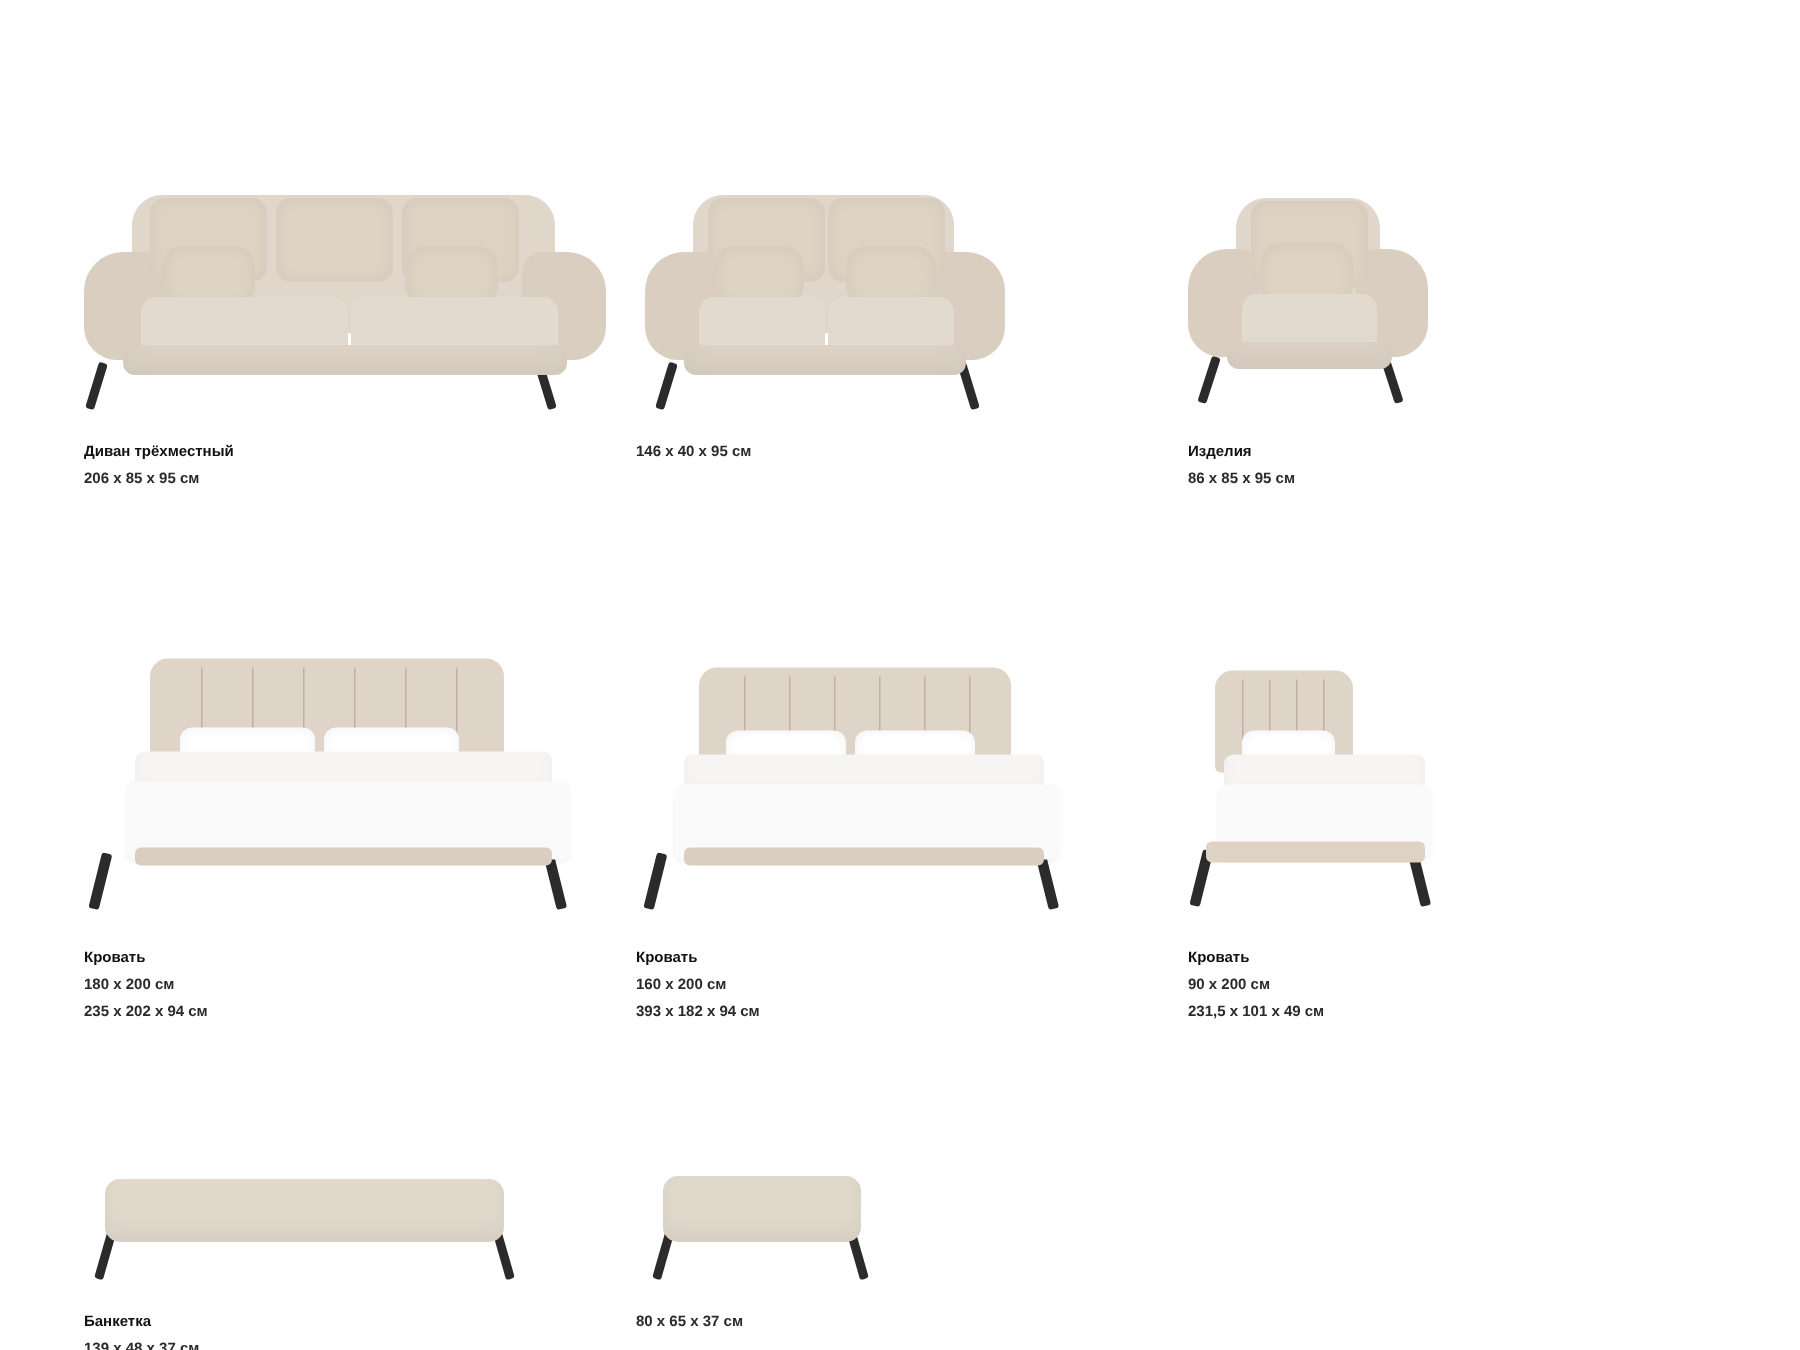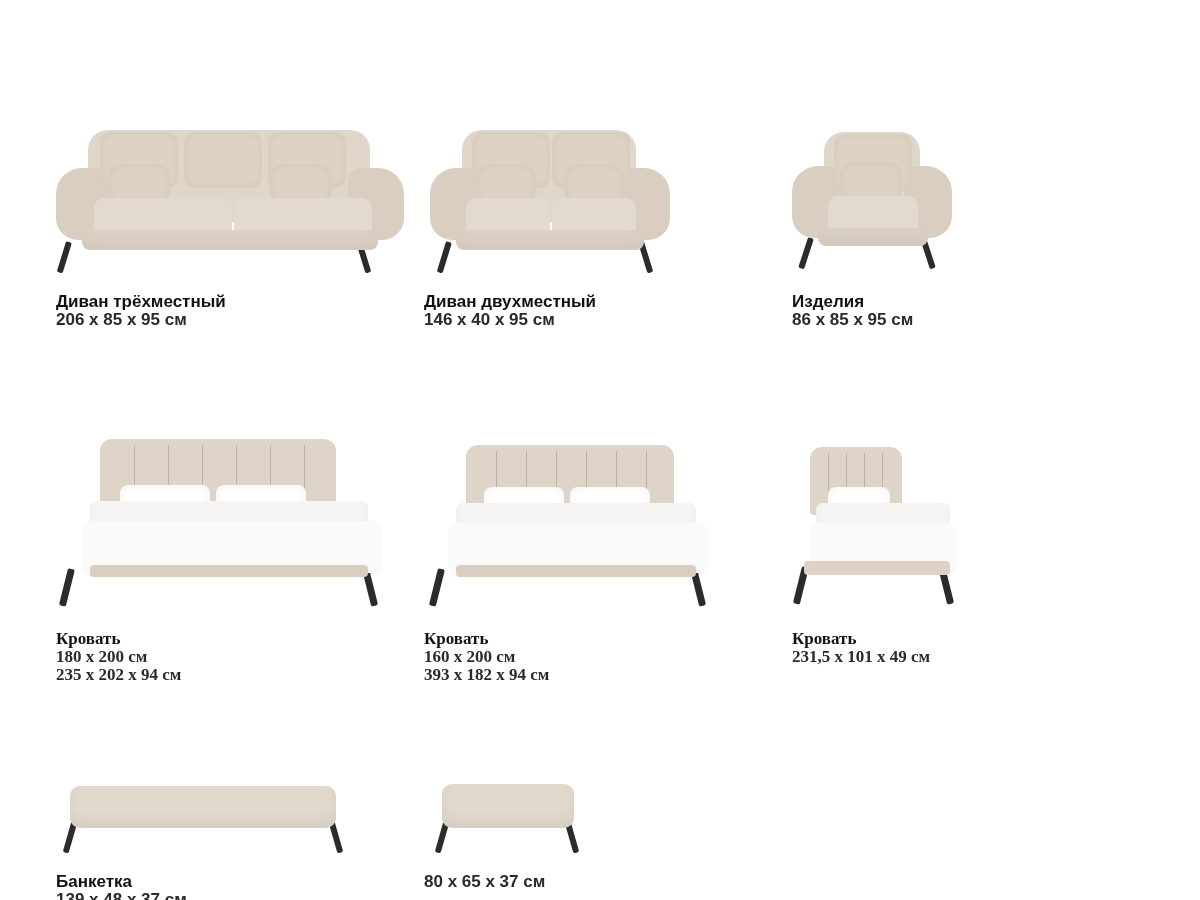--- a/index.html
+++ b/index.html
@@ -50,21 +50,21 @@
   .art {
     position: relative;
     width: 348px;
   }
   .art-sofa { height: 175px; }
   .art-bed  { height: 195px; }
   .art-bench{ height: 95px; }
 
   .caption {
     margin-top: 6px;
-    font-size: 17px;
+    font-size: 10px;
     line-height: 18px;
     color: #111111;
   }
   .caption .name {
     font-weight: bold;
     display: block;
   }
   .caption .dim {
     display: block;
     font-weight: bold;
@@ -199,21 +199,20 @@
           <div class="sofa-arm" style="left:194px; top:56px; width:52px; height:72px; border-radius:14px 26px 22px 14px;"></div>
           <div class="pillow" style="left:48px;  top:20px; width:78px; height:56px;"></div>
           <div class="pillow" style="left:128px; top:20px; width:78px; height:56px;"></div>
           <div class="pillow" style="left:52px;  top:52px; width:60px; height:40px; border-radius:14px;"></div>
           <div class="pillow" style="left:140px; top:52px; width:60px; height:40px; border-radius:14px;"></div>
           <div class="seat" style="left:42px;  top:86px; width:84px; height:42px;"></div>
           <div class="seat" style="left:128px; top:86px; width:84px; height:42px;"></div>
           <div class="sofa-body" style="left:32px; top:118px; width:188px; height:20px; border-radius:8px;"></div>
         </div>
         <div class="caption">
-          <span class="name">Диван двухместный</span>
           <span class="dim">146 x 40 x 95 см</span>
         </div>
       </div>
 
       <div class="cell">
         <div class="art art-sofa">
           <div class="leg" style="left:16px;  top:126px; width:6px; height:32px; transform:rotate(18deg); transform-origin:top center;"></div>
           <div class="leg" style="left:128px; top:126px; width:6px; height:32px; transform:rotate(-18deg); transform-origin:top center;"></div>
           <div class="sofa-back" style="left:32px; top:20px; width:96px; height:90px;"></div>
           <div class="sofa-arm" style="left:0px;   top:54px; width:48px; height:72px; border-radius:26px 14px 14px 22px;"></div>
@@ -223,21 +222,21 @@
           <div class="seat" style="left:36px; top:84px; width:90px; height:42px;"></div>
           <div class="sofa-body" style="left:26px; top:116px; width:110px; height:18px; border-radius:8px;"></div>
         </div>
         <div class="caption">
           <span class="name">Изделия</span>
           <span class="dim">86 x 85 x 95 см</span>
         </div>
       </div>
     </div>
 
-    <div class="row" style="margin-top:100px;font-family:Liberation Serif, serif;">
+    <div class="row" style="margin-top:100px;">
 
       <div class="cell">
         <div class="art art-bed">
           <div class="leg" style="left:12px;  top:140px; width:7px; height:38px; transform:rotate(14deg); transform-origin:top center;"></div>
           <div class="leg" style="left:306px; top:140px; width:7px; height:38px; transform:rotate(-14deg); transform-origin:top center;"></div>
 
           <div class="head" style="left:44px; top:10px; width:236px; height:66px;">
             <div class="tuft" style="left:34px;"></div>
             <div class="tuft" style="left:68px;"></div>
             <div class="tuft" style="left:102px;"></div>
@@ -296,20 +295,21 @@
             <div class="tuft" style="left:54px;"></div>
             <div class="tuft" style="left:72px;"></div>
           </div>
           <div class="bedpillow" style="left:36px; top:58px; width:62px; height:24px;"></div>
           <div class="mattress" style="left:24px; top:74px; width:134px; height:62px;"></div>
           <div class="blanket" style="left:20px; top:94px; width:142px; height:48px; border-radius:6px;"></div>
           <div class="base" style="left:12px; top:132px; width:146px; height:14px; background:#ddd2c4;"></div>
         </div>
         <div class="caption">
           <span class="name">Кровать</span>
+          <span class="dim">90 x 200 см</span>
           <span class="dim">231,5 x 101 x 49 см</span>
         </div>
       </div>
     </div>
 
     <div class="row" style="margin-top:88px;">
 
       <div class="cell">
         <div class="art art-bench">
           <div class="leg" style="left:16px;  top:48px; width:6px; height:34px; transform:rotate(16deg); transform-origin:top center;"></div>

